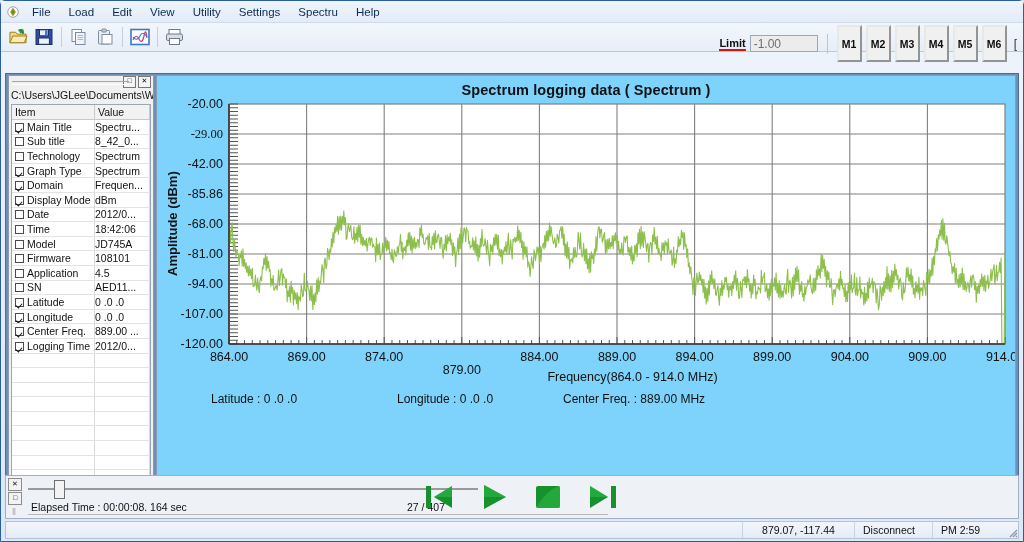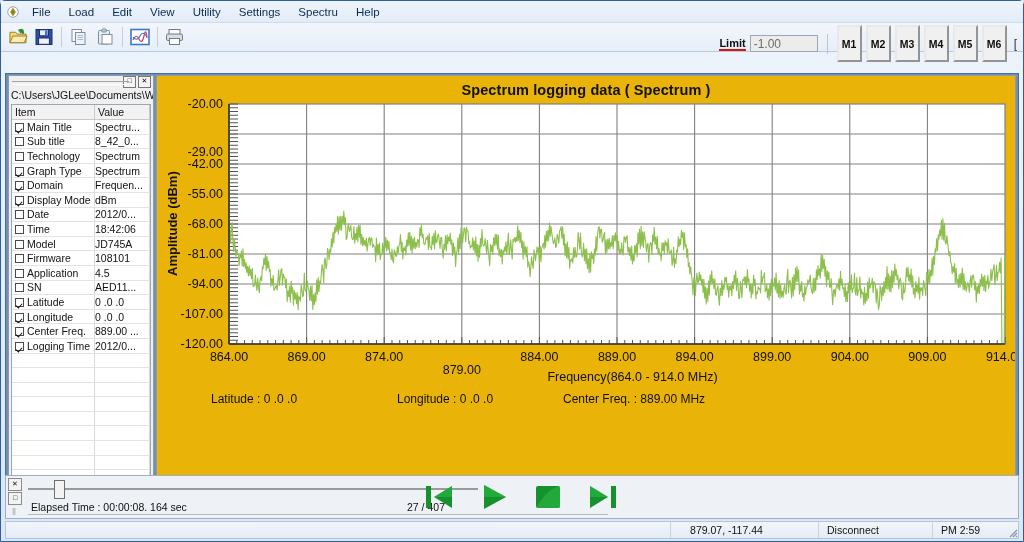--- a/index.html
+++ b/index.html
@@ -108,21 +108,21 @@
     display:inline-block;width:9px;height:9px;border:1px solid #4a4a4a;background:#fff;
     margin-right:3px;vertical-align:-1px;position:relative;box-sizing:border-box;
   }
   .cb.on:after{
     content:"";position:absolute;left:1px;top:3px;width:3px;height:5px;
     border:solid #111;border-width:0 1.5px 1.5px 0;transform:rotate(42deg);
   }
   
   .chartwin{
     position:absolute;left:150px;top:1px;right:2px;bottom:3px;
-    background:#eab308;border:1px solid #8a9bb0;box-sizing:border-box;overflow:hidden;
+    background:#7dd3fc;border:1px solid #8a9bb0;box-sizing:border-box;overflow:hidden;
   }
   .chart-title{
     text-align:center;font-weight:bold;font-size:14.5px;color:#111;
     margin-top:6px;letter-spacing:.1px;
   }
   .plotarea{position:absolute;left:0;top:0;right:0;bottom:0;}
   .ylabel{
     position:absolute;left:6px;top:115px;
     font-size:13px;font-weight:bold;color:#111;
     transform:rotate(-90deg);transform-origin:left top;
@@ -163,21 +163,21 @@
   
   .statusbar{
     position:absolute;left:4px;right:4px;bottom:2px;height:18px;
     background:linear-gradient(#f2f6fb,#e4ecf6);
     border:1px solid #b4c4d6;box-sizing:border-box;
     display:flex;align-items:center;justify-content:flex-end;
     font-size:10.5px;color:#111;
   }
   .scell{
     border-left:1px solid #c9d4e0;height:100%;display:flex;align-items:center;
-    padding:0 8px;box-sizing:border-box;margin-left:36px;
+    padding:0 8px;box-sizing:border-box;
   }
   .grip{width:14px;height:100%;display:flex;align-items:flex-end;justify-content:flex-end;}
 </style>
 </head>
 <body>
 
 <div class="app">
 
 
   <div class="menubar">
@@ -389,23 +389,23 @@
             </tbody>
         </table>
       </div>
     </div>
 
     <div class="chartwin">
       <div class="chart-title">Spectrum logging data ( Spectrum )</div>
       <div class="plotarea">
         <div class="ytickwrap" id="yticks" style="width: 66px;">
             <div class="ytick" style="top: 28px;">-20.00</div>
-            <div class="ytick" style="top: 76px;">-29.00</div>
+            <div class="ytick" style="top: 58px; font-family: Liberation Serif, serif;">-29.00</div>
             <div class="ytick" style="top: 88px;">-42.00</div>
-            <div class="ytick" style="top: 118px;">-55.00</div>
+            <div class="ytick" style="top: 118px;">-85.86</div>
             <div class="ytick" style="top: 148px;">-68.00</div>
             <div class="ytick" style="top: 178px;">-81.00</div>
             <div class="ytick" style="top: 208px;">-94.00</div>
             <div class="ytick" style="top: 238px;">-107.00</div>
             <div class="ytick" style="top: 268px;">-120.00</div>
           </div>
         <div class="ylabel" style="top: 200px; left: 8px;">Amplitude (dBm)</div>
         <svg id="plot-svg" width="100%" height="100%" style="position:absolute;left:0;top:0;">
             <rect x="72" y="28" width="776" height="240" fill="#ffffff" stroke="#808080" stroke-width="1.2"></rect>
             <line x1="72" y1="58" x2="848" y2="58" stroke="#808080" stroke-width="1.1"></line>

